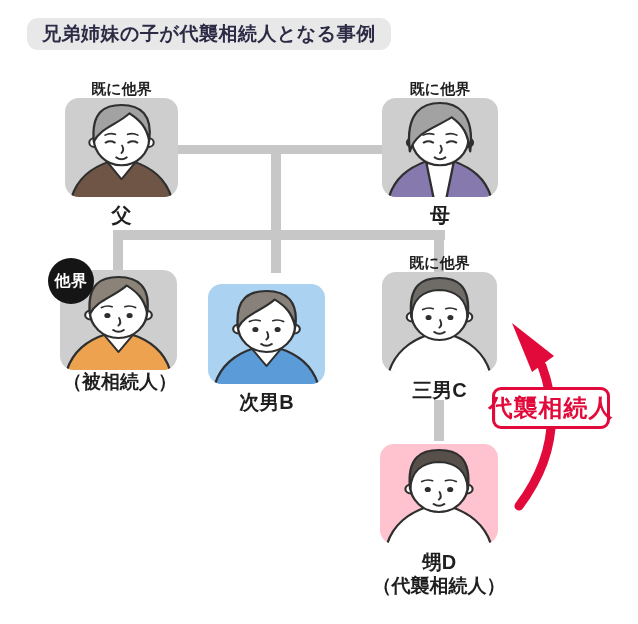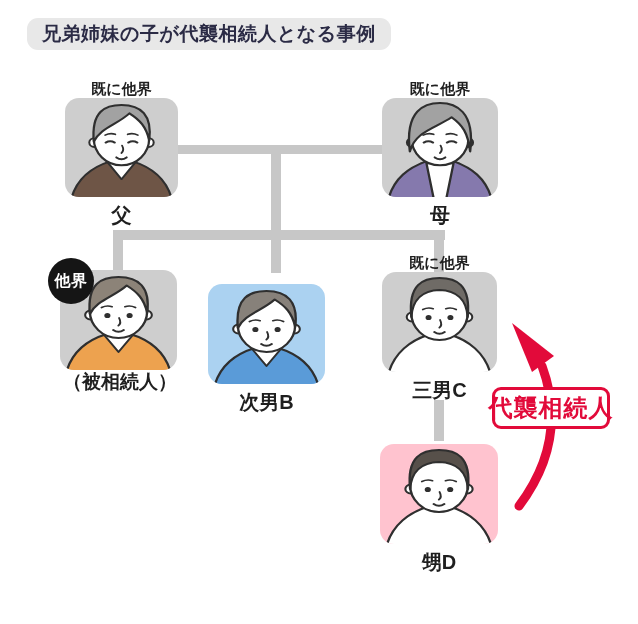--- a/index.html
+++ b/index.html
@@ -191,20 +191,21 @@
           <ellipse cx="50" cy="41" rx="24.5" ry="27" fill="#fff" stroke="#2f2f2f" stroke-width="2"></ellipse>
           <path d="M25.5,45 C22.5,12 36,6 50,6 C64,6 77.5,12 74.5,45 C73.5,27 64,18.5 50,18 C36,18.5 26.5,27 25.5,45 Z" fill="#57504a" stroke="#2f2f2f" stroke-width="2" stroke-linejoin="round"></path>
           <path d="M35.5,37.5 q4.5,-2.5 9,-0.8 M55.5,36.7 q4.5,-1.7 9,0.8" fill="none" stroke="#2f2f2f" stroke-width="1.7" stroke-linecap="round"></path>
           <circle cx="40.5" cy="45.5" r="2.6" fill="#2f2f2f"></circle>
           <circle cx="59.5" cy="45.5" r="2.6" fill="#2f2f2f"></circle>
           <path d="M50.5,48 q2.3,5 -0.6,7.6" fill="none" stroke="#2f2f2f" stroke-width="1.7" stroke-linecap="round"></path>
           <path d="M45.5,60 q4.5,3.6 9,0" fill="none" stroke="#2f2f2f" stroke-width="2" stroke-linecap="round"></path>
         </svg>
     </div>
     <div class="pname">甥D</div>
+    <div class="namewrap"><span class="pname2">（代襲相続人）</span></div>
   </div>
 
   <svg class="arrow-svg" viewBox="0 0 638 624">
     <path d="M 519 506 C 552 462 560 415 542 366" fill="none" style="stroke:var(--red)" stroke-width="9" stroke-linecap="round"></path>
     <polygon points="512,323 554,356 532,372" style="fill:var(--red)"></polygon>
   </svg>
   <div class="arrow-label">代襲相続人</div>
 
 </div>
 

